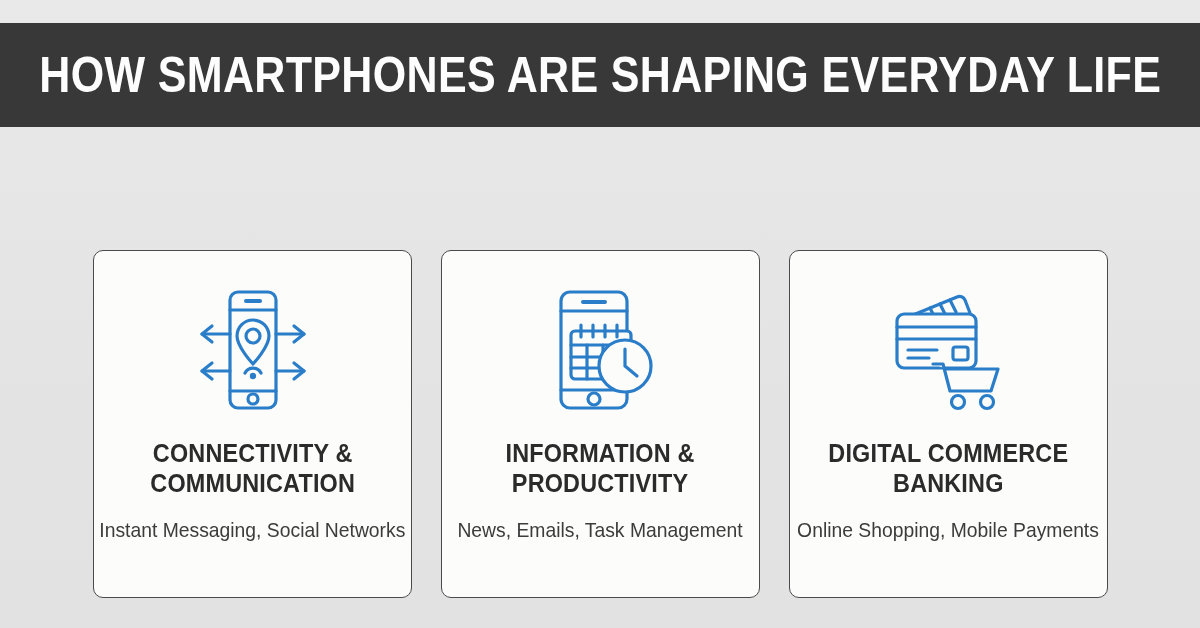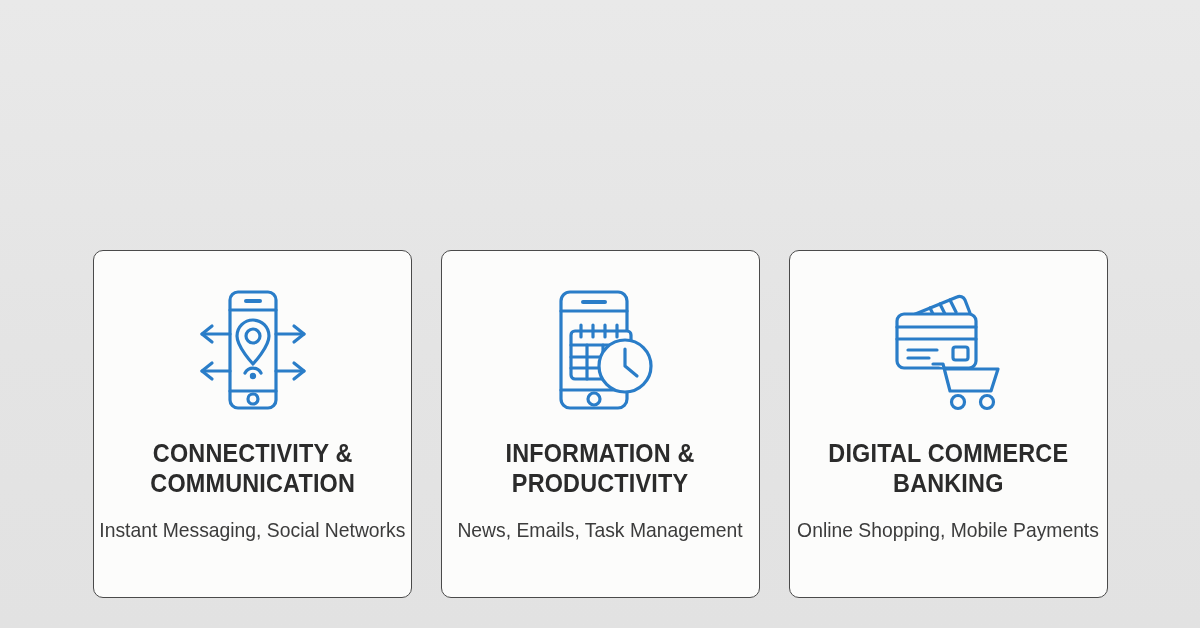--- a/index.html
+++ b/index.html
@@ -109,20 +109,23 @@
     transform: scaleX(0.92);
     transform-origin: center center;
     white-space: nowrap;
   }
 </style>
 </head>
 <body>
 
 <div class="poster">
 
+  <div class="header-bar">
+    <div class="header-title">HOW SMARTPHONES ARE SHAPING EVERYDAY LIFE</div>
+  </div>
 
   <div class="cards-row">
 
     <div class="card">
       <div class="card-icon">
         <svg width="118" height="126" viewBox="0 0 118 126" fill="none" stroke="#2a7dc8" stroke-width="3.2" stroke-linecap="round" stroke-linejoin="round">
 
           <rect x="36" y="5" width="46" height="116" rx="8" ry="8"></rect>
           <line x1="36" y1="23" x2="82" y2="23"></line>
           <line x1="36" y1="104" x2="82" y2="104"></line>

